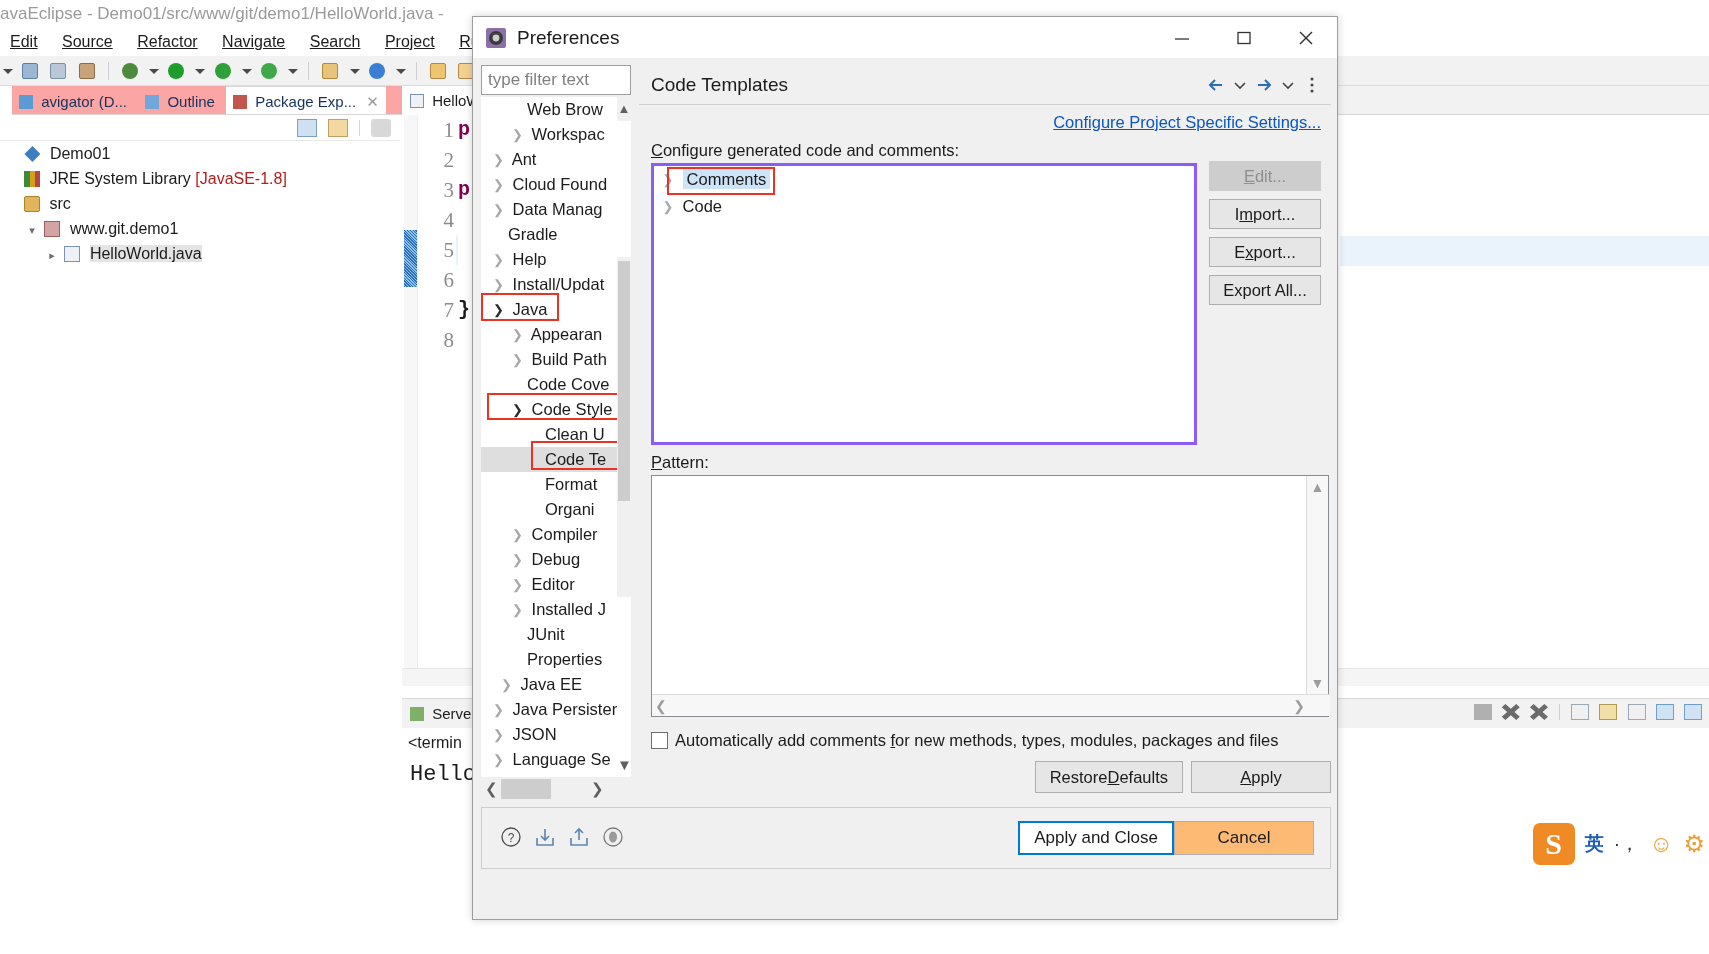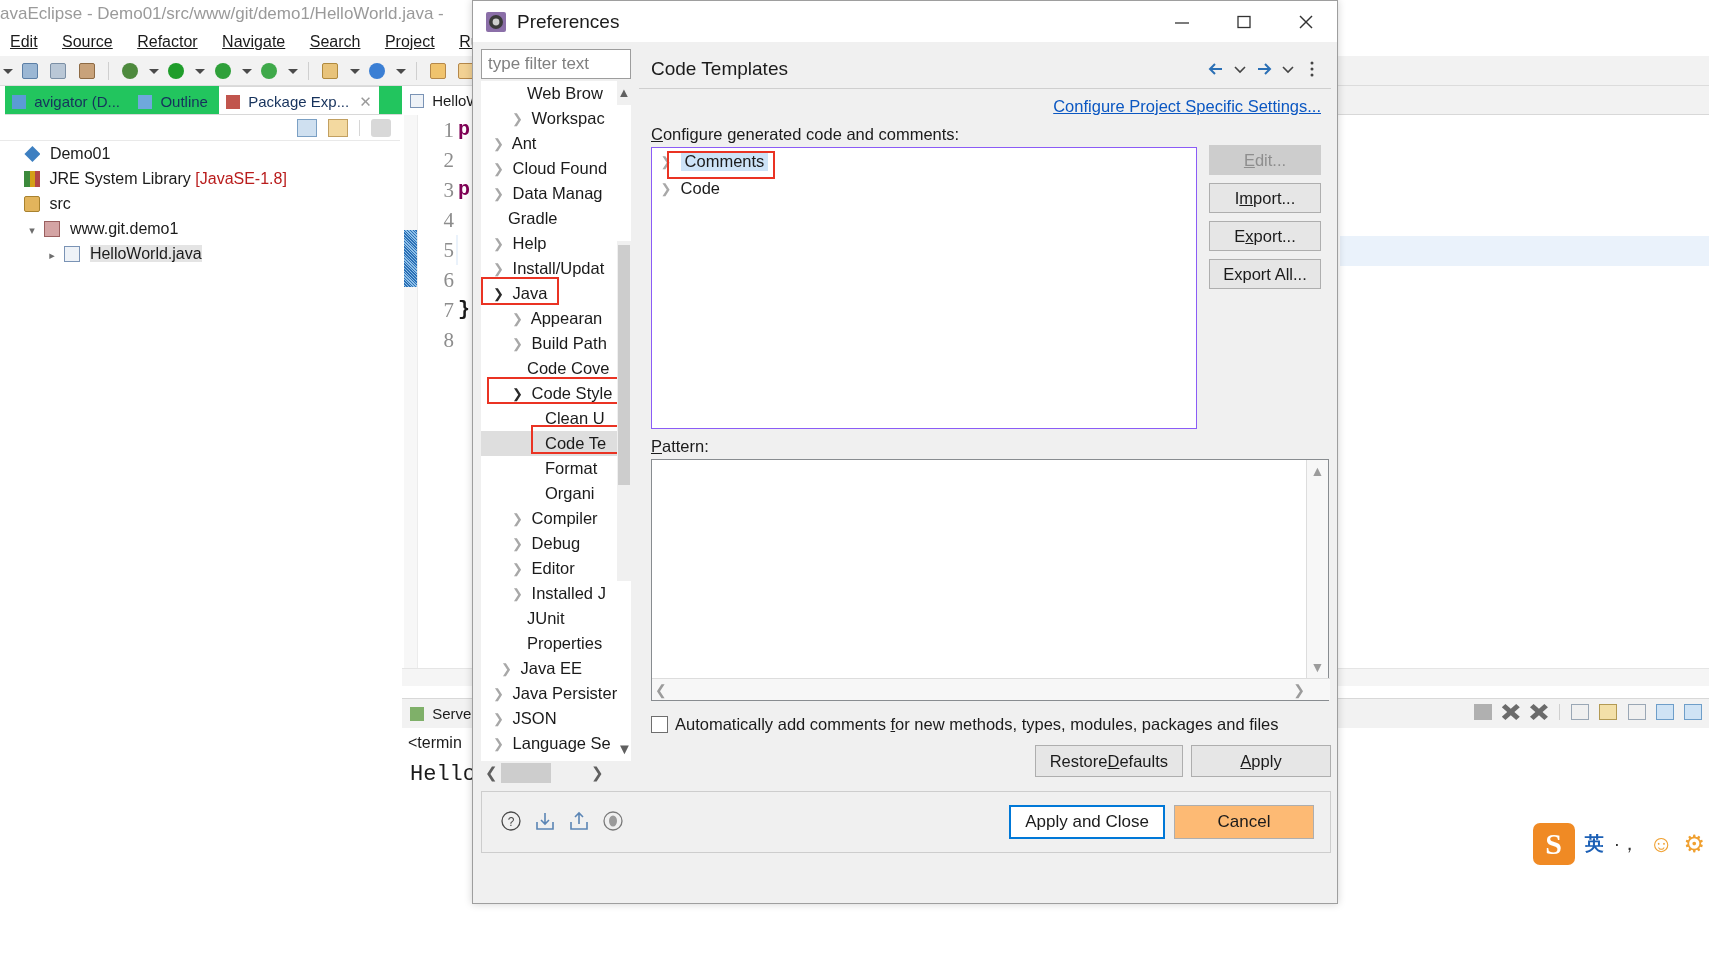--- a/index.html
+++ b/index.html
@@ -37,22 +37,22 @@
   .tbtn { display: inline-block; width: 22px; height: 24px; margin: 3px 1px; vertical-align: middle;
           position: relative; }
   .tbtn .g { position: absolute; left: 3px; top: 4px; width: 16px; height: 16px; border-radius: 2px; }
   .tsep { display: inline-block; width: 1px; height: 18px; background: #cfcfcf; margin: 0 5px; vertical-align: middle;}
   .caret { display: inline-block; width: 14px; height: 24px; vertical-align: middle; position: relative; }
   .caret::after { content:""; position:absolute; left:3px; top:10px; border-left:5px solid transparent;
      border-right:5px solid transparent; border-top:5px solid #4a4a4a;}
 
   
   .viewtabs {
-    position: absolute; left: 5px; top: 86px; width: 400px; height: 29px;
-    background: #22c55e; border-bottom: 1px solid #d8d8d8; white-space: nowrap; overflow: hidden;
+    position: absolute; left: 12px; top: 86px; width: 400px; height: 29px;
+    background: #fca5a5; border-bottom: 1px solid #d8d8d8; white-space: nowrap; overflow: hidden;
   }
   .vtab { display:inline-block; height: 29px; line-height: 29px; padding: 0 7px; font-size: 15px; color: #16325c;}
   .vtab.active { background: #ffffff; border-top: 1px solid #d8d8d8; }
   .vicon { display:inline-block; width: 14px; height: 14px; vertical-align: -2px; margin-right: 4px; }
 
   .viewtoolbar {
     position:absolute; left:0; top:115px; width: 400px; height: 26px; background: #ffffff;
     border-bottom: 1px solid #e9e9e9; text-align: right; padding-right: 6px;
   }
   .vtb { display:inline-block; width: 20px; height: 18px; margin: 4px 3px; vertical-align: middle;}
@@ -96,21 +96,21 @@
   .right-highlight { position:absolute; left:1340px; top:236px; width:369px; height:30px; background:#eaf2fb;}
 
   
   .ime { position:absolute; right: 4px; bottom: 84px; height: 52px; display:flex; align-items:center; gap:10px;
         font-size: 19px; color:#333;}
   .ime-logo { width: 42px; height: 42px; background:#f08a24; border-radius:7px; color:#fff; font-weight:bold;
         font-size:30px; text-align:center; line-height:42px; font-family:"Liberation Serif", serif;}
 
   
   .dlg {
-    position:absolute; left:472px; top:0px; width:866px; height:904px; background:#f0f0f0;
+    position:absolute; left:472px; top:16px; width:866px; height:904px; background:#f0f0f0;
     border: 1px solid #9e9e9e; box-shadow: 0 0 8px rgba(0,0,0,.18);
   }
   .dlg-title { height:41px; background:#ffffff; display:flex; align-items:center; padding-left:12px;}
   .dlg-title .tl-icon { width:22px; height:22px; margin-right:10px; }
   .dlg-title .tl-text { font-size:19px; color:#1b1b1b;}
   .wbtns { margin-left:auto; display:flex; height:41px;}
   .wbtn { width:62px; height:41px; display:flex; align-items:center; justify-content:center; }
   .wbtn svg { display:block; }
 
   .filter {
@@ -142,21 +142,21 @@
   .rp-header { height:40px; background:#f0f0f0; display:flex; align-items:center; border-bottom:1px solid #cfcfcf;}
   .rp-title { font-size:19px; font-weight:normal; padding-left:12px;}
   .rp-navs { margin-left:auto; display:flex; align-items:center; gap:2px; padding-right:8px; color:#555;}
   .navbtn { width:22px; height:24px; display:flex; align-items:center; justify-content:center; }
 
   .link { position:absolute; right:10px; top:48px; font-size:16.5px; color:#0b57c2; text-decoration:underline;}
   .lbl1 { position:absolute; left:12px; top:76px; font-size:16.5px;}
   .lbl1 u { text-decoration: underline; }
 
   .listbox { position:absolute; left:12px; top:98px; width:546px; height:282px; background:#ffffff;
-     border:1px solid #8b5cf6;}
+     border:3px solid #8b5cf6;}
   .lrow { height:27px; line-height:27px; font-size:16.5px; padding-left:4px; white-space:nowrap; }
   .larr { display:inline-block; width:20px; text-align:center; color:#a8a8a8; font-size:13px; vertical-align:1px;}
   .lrow .lsel { background:#cde3f7; padding: 1px 4px; }
 
   .btncol { position:absolute; left:570px; top:96px; width:112px; }
   .pbtn { width:112px; height:30px; background:#e6e6e6; border:1px solid #aeaeae; font-size:16.5px;
      display:flex; align-items:center; justify-content:center; margin-bottom:8px; color:#1b1b1b;}
   .pbtn.disabled { background:#cdcdcd; color:#8e8e8e; border-color:#cdcdcd;}
   .pbtn u { text-decoration: underline; }
 
@@ -177,21 +177,21 @@
 
   .botbtns { position:absolute; right:0px; top:696px; display:flex; gap:8px;}
   .bbtn { height:32px; min-width:140px; padding: 0 14px; background:#e6e6e6; border:1px solid #aeaeae;
      display:flex; align-items:center; justify-content:center; font-size:16.5px;}
   .bbtn u { text-decoration:underline; }
 
   .dlg-footer { position:absolute; left:8px; top:790px; width:850px; height:62px; background:#f0f0f0;
      border:1px solid #cdcdcd; }
   .fticons { position:absolute; left:18px; top:18px; display:flex; gap:12px; align-items:center;}
   .ftic { width:22px; height:22px; }
-  .fbtns { position:absolute; right:16px; top:13px; display:flex; gap:9px;}
+  .fbtns { position:absolute; right:16px; top:13px; display:flex; }
   .fbtn { height:34px; min-width:140px; padding:0 14px; display:flex; align-items:center; justify-content:center;
      font-size:17px; background:#fdba74; border:1px solid #aeaeae;}
   .fbtn.primary { background:#ffffff; border:2px solid #0078d7; }
 </style>
 </head>
 <body>
 
 <div id="root">
 
   <div class="eclipse">

